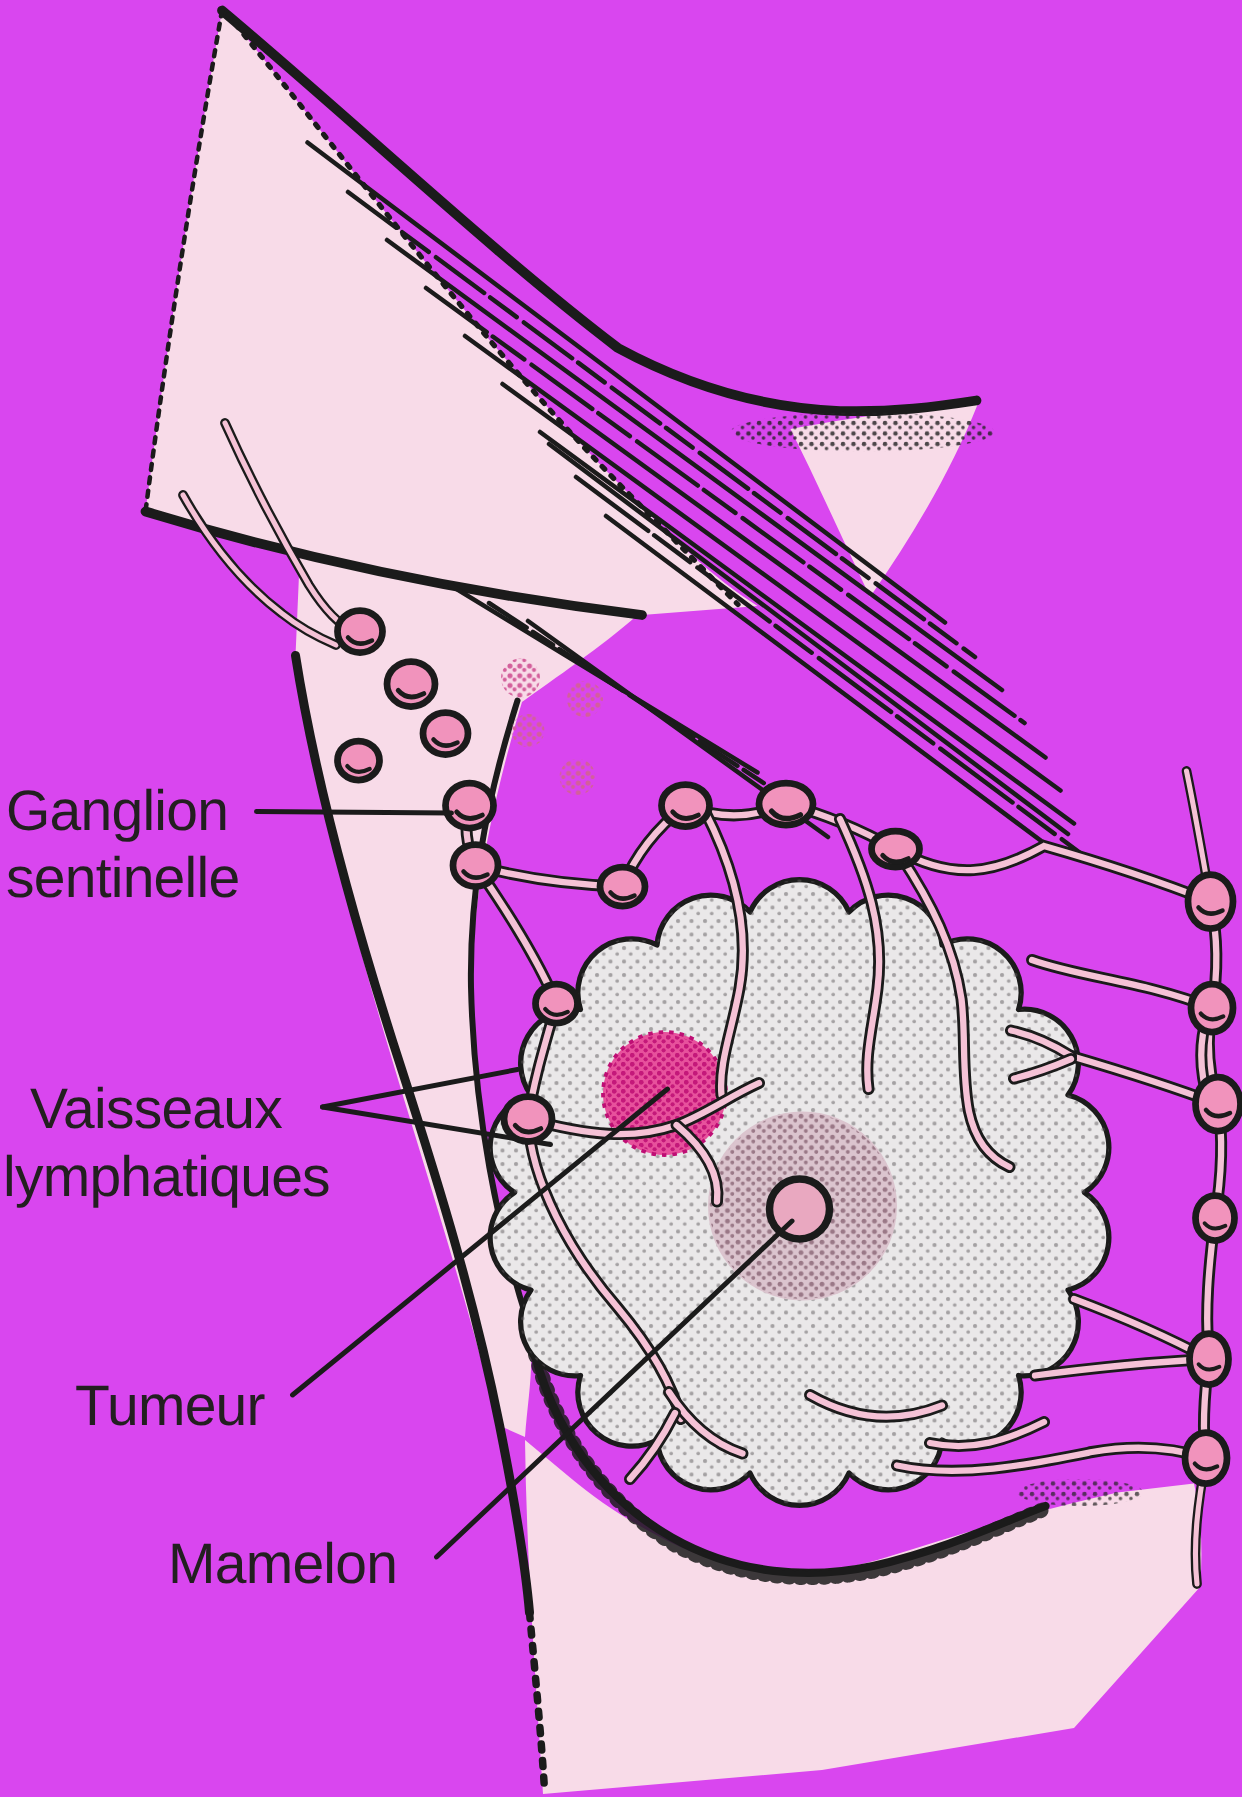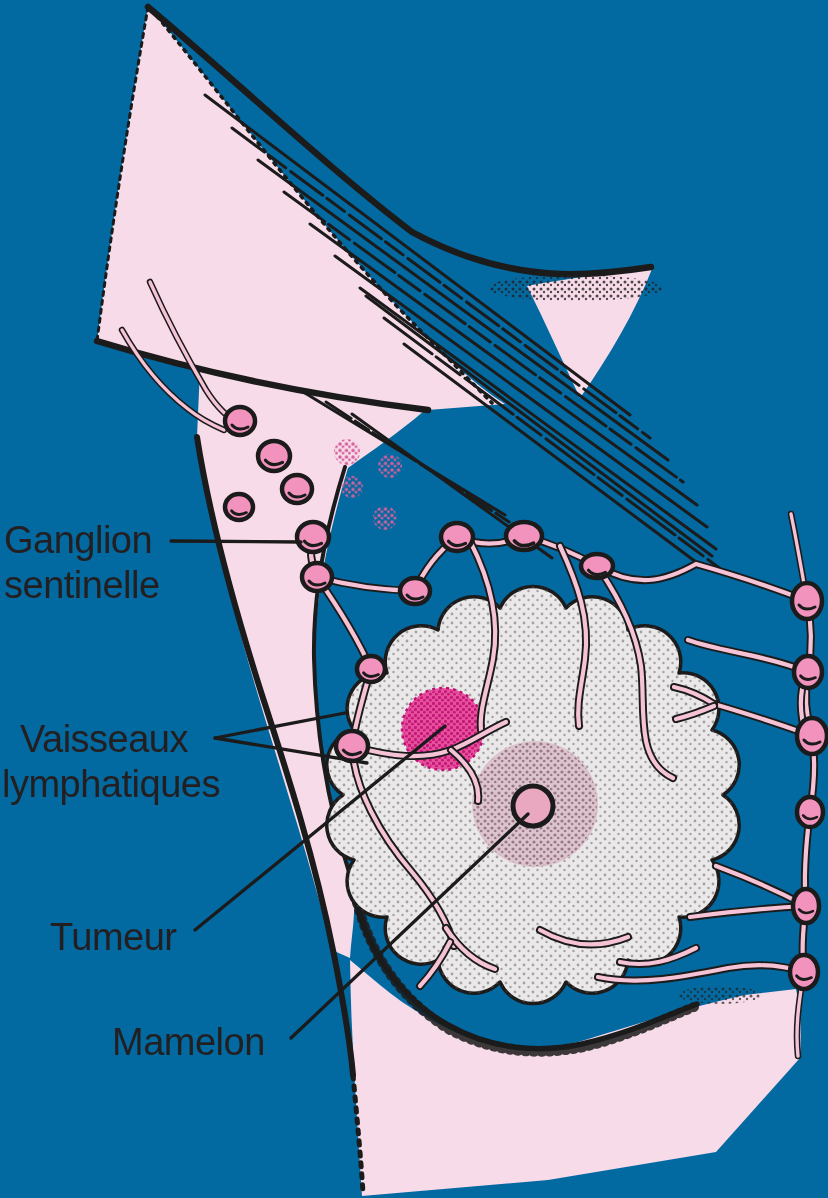--- a/index.html
+++ b/index.html
@@ -1,16 +1,16 @@
 <!DOCTYPE html>
 <html><head>
 <meta charset="utf-8">
 <style>
   html,body{margin:0;padding:0;background:#ffffff;}
-  .stage{position:relative;width:828px;height:1198px;background:#0369a1;overflow:hidden;
+  .stage{position:relative;width:828px;height:1198px;background:#d946ef;overflow:hidden;
          font-family:"Liberation Sans", sans-serif;}
   svg{display:block}
   text.lbl{font-family:"Liberation Sans", sans-serif;font-size:38px;fill:#231f20;letter-spacing:-0.5px;}
 </style>
 </head>
 <body>
 
 <div class="stage">
 <svg id="art" viewBox="0 0 828 1198" width="828" height="1198">
   <defs>

